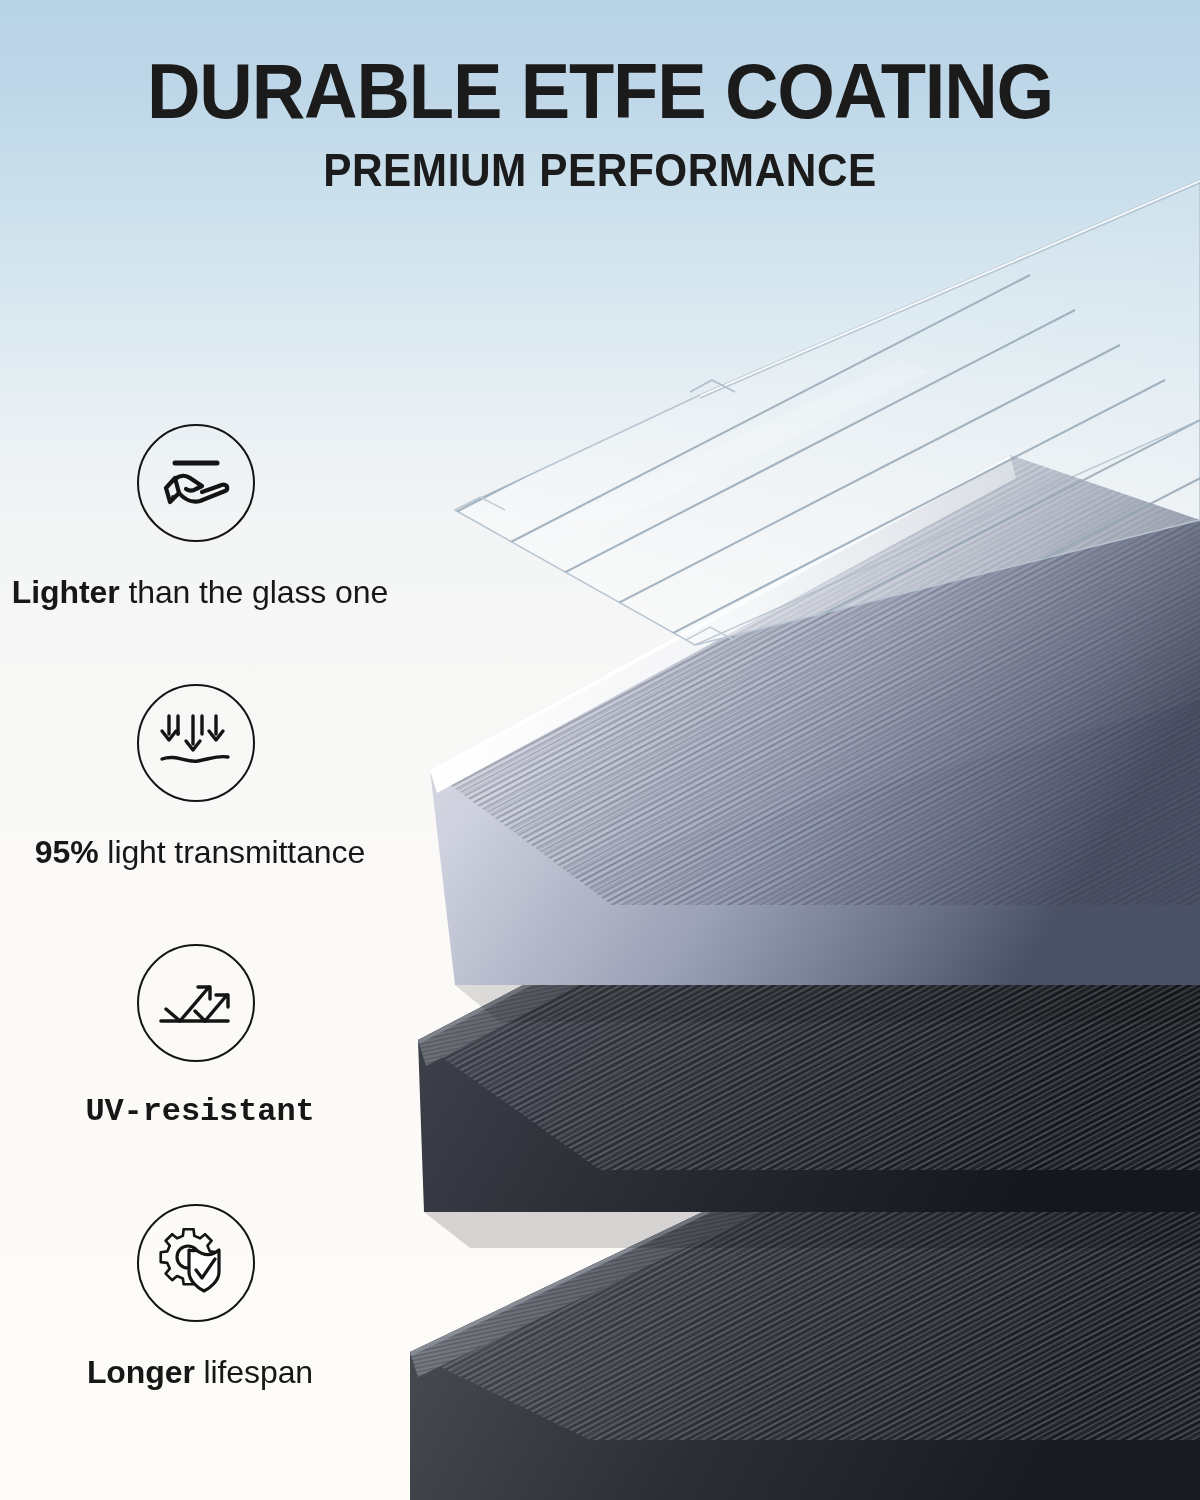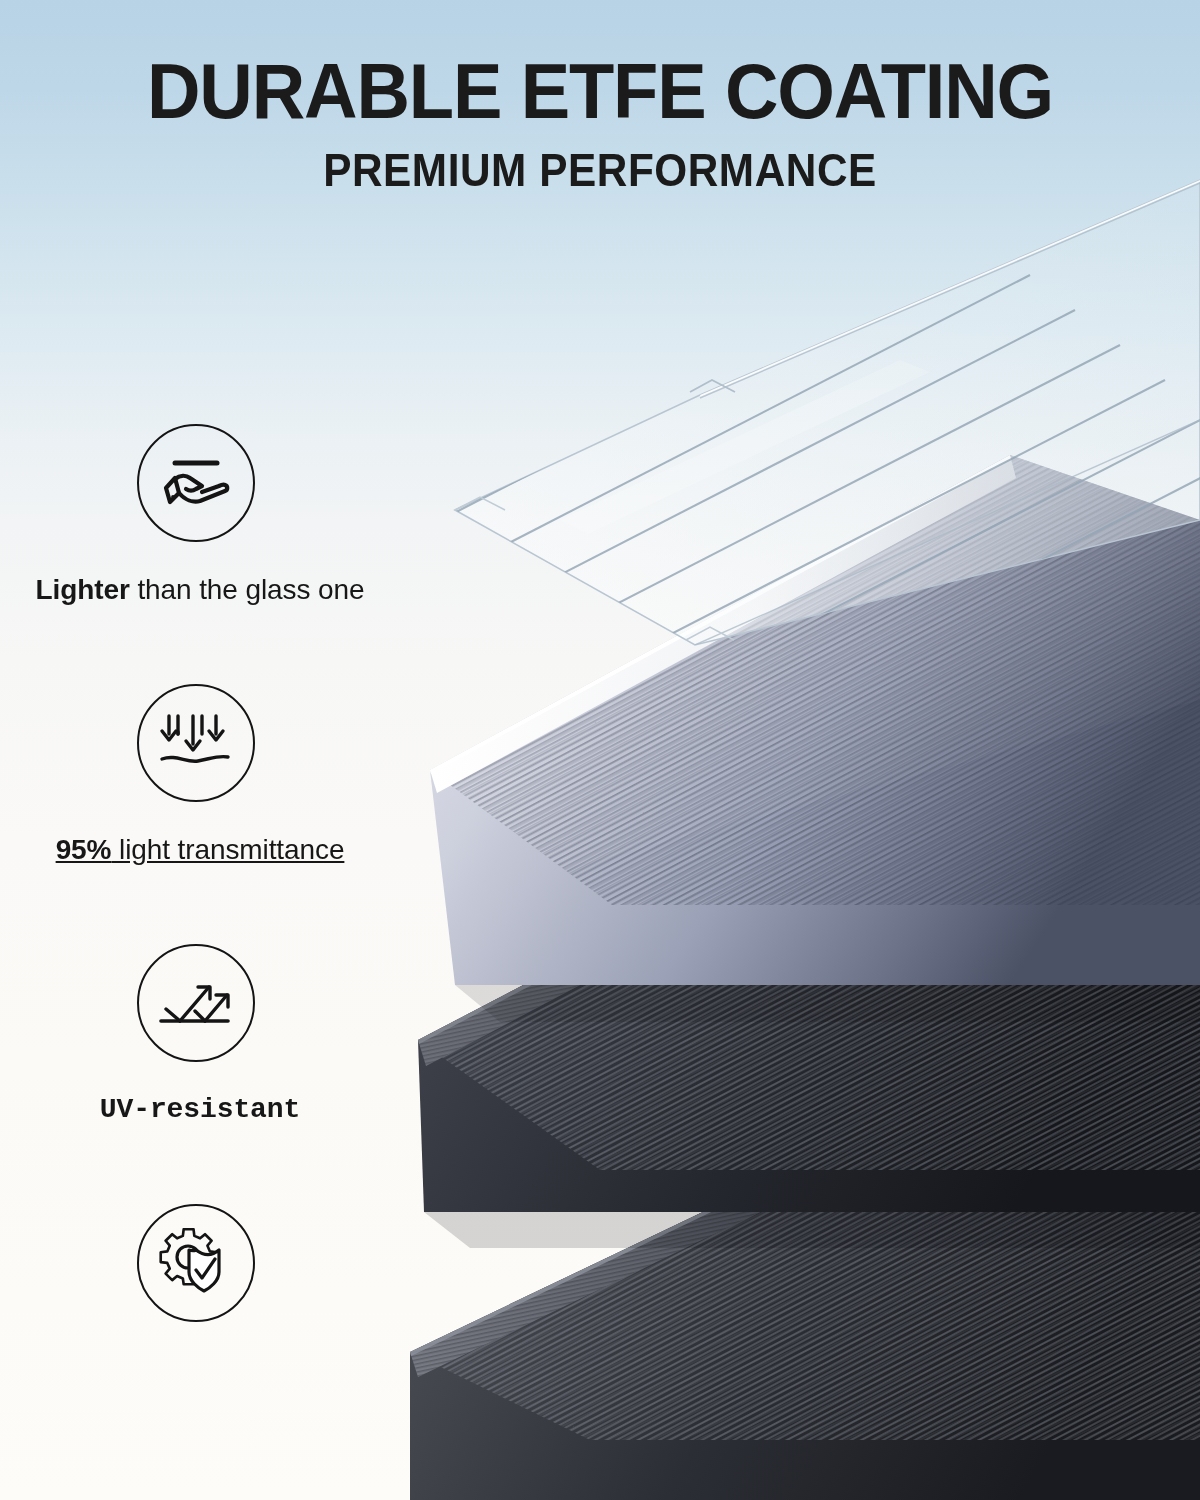--- a/index.html
+++ b/index.html
@@ -94,31 +94,31 @@
     align-items: center;
     justify-content: center;
   }
   .icon-circle svg { display: block; }
   .feature-label {
     position: absolute;
     top: 148px;
     left: 0;
     width: 396px;
     text-align: center;
-    font-size: 28px;
+    font-size: 32px;
     line-height: 1.25;
     color: #171717;
     font-weight: 400;
     letter-spacing: -0.1px;
     white-space: nowrap;
   }
   .feature-label .em { font-weight: 700; }
 
   .f1 .feature-label { width: 400px; padding-left: 0; }
-  .f2 .feature-label { width: 400px; text-decoration: underline; }
+  .f2 .feature-label { width: 400px; }
   .f3 .feature-label { width: 400px; font-family: Liberation Mono, monospace; }
   .f4 .feature-label { width: 400px; }
 </style>
 </head>
 <body>
 
 <div id="page">
 
   <div class="art">
     <svg width="1200" height="1500" viewBox="0 0 1200 1500" xmlns="http://www.w3.org/2000/svg">
@@ -356,16 +356,19 @@
                      L7,52 L4,45 L-4,44 L-4,32 L4,31 L7,24 L2,18 L10,10 L16,15 L23,12 Z" transform="translate(6,-2) scale(0.82)"></path>
 
             <circle cx="30" cy="29" r="11"></circle>
 
             <path d="M38,22 C46,28 54,28 61,22 L61,44 C61,53 52,60 46,63 C40,60 31,53 31,44 L31,22
                      C34,23 36,23 38,22 Z" fill="#ffffff"></path>
             <path d="M38,42 L44,50 L57,31"></path>
           </g>
         </svg>
       </div>
+      <div class="feature-label">
+        <span class="em">Longer</span><span> lifespan</span>
+      </div>
     </div>
 
   </div>
 </div>
 
 </body></html>

